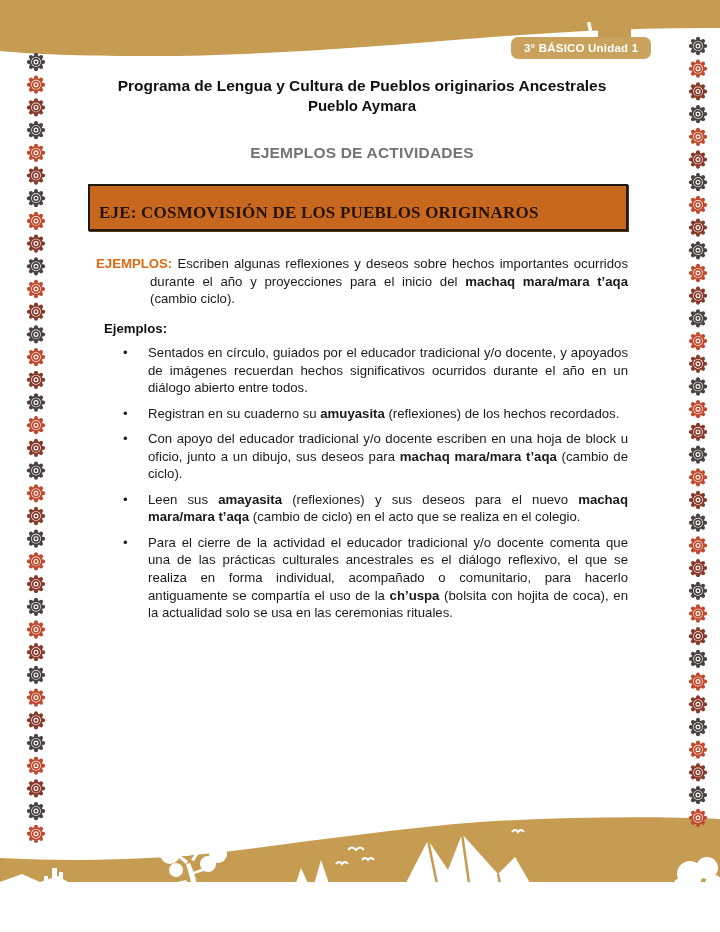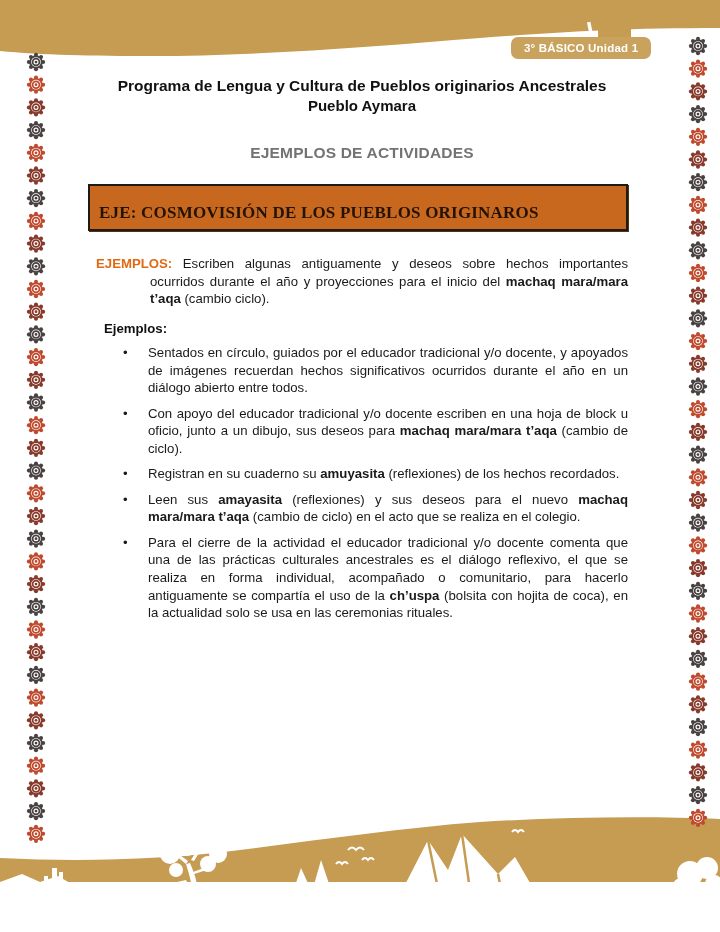--- a/index.html
+++ b/index.html
@@ -190,28 +190,28 @@
     </svg>
 
   <div class="content">
     <p class="doc-title">Programa de Lengua y Cultura de Pueblos originarios Ancestrales</p>
     <p class="doc-subtitle">Pueblo Aymara</p>
 
     <p class="examples-heading">EJEMPLOS DE ACTIVIDADES</p>
 
     <div class="axis-banner">EJE: COSMOVISIÓN DE LOS PUEBLOS ORIGINAROS</div>
 
-    <p class="activity-para"><span class="activity-label">EJEMPLOS:</span><span><span> Escriben algunas antiguamente y deseos sobre hechos importantes ocurridos durante el año y proyecciones para el inicio del </span><b>machaq mara/mara t’aqa</b><span> (cambio ciclo).</span></span></p>
+    <p class="activity-para"><span class="activity-label">EJEMPLOS:</span><span><span> Escriben algunas reflexiones y deseos sobre hechos importantes ocurridos durante el año y proyecciones para el inicio del </span><b>machaq mara/mara t’aqa</b><span> (cambio ciclo).</span></span></p>
 
     <p class="examples-label">Ejemplos:</p>
 
     <ul class="bullet-list">
       <li><span>Sentados en círculo, guiados por el educador tradicional y/o docente, y apoyados de imágenes recuerdan hechos significativos ocurridos durante el año en un diálogo abierto entre todos.</span></li>
+      <li><span>Registran en su cuaderno su </span><b>amuyasita</b><span> (reflexiones) de los hechos recordados.</span></li>
       <li><span>Con apoyo del educador tradicional y/o docente escriben en una hoja de block u oficio, junto a un dibujo, sus deseos para </span><b>machaq mara/mara t’aqa</b><span> (cambio de ciclo).</span></li>
-      <li><span>Registran en su cuaderno su </span><b>amuyasita</b><span> (reflexiones) de los hechos recordados.</span></li>
       <li><span>Leen sus </span><b>amayasita</b><span> (reflexiones) y sus deseos para el nuevo </span><b>machaq mara/mara t’aqa</b><span> (cambio de ciclo) en el acto que se realiza en el colegio.</span></li>
       <li><span>Para el cierre de la actividad el educador tradicional y/o docente comenta que una de las prácticas culturales ancestrales es el diálogo reflexivo, el que se realiza en forma individual, acompañado o comunitario, para hacerlo antiguamente se compartía el uso de la </span><b>ch’uspa</b><span> (bolsita con hojita de coca), en la actualidad solo se usa en las ceremonias rituales.</span></li>
     </ul>
   </div>
 
   <svg class="band-bottom" viewBox="0 0 720 120">
     <path d="M0,46 C80,50 160,48 240,38 C320,28 400,16 480,10 C560,5 650,4 720,7 L720,120 L0,120 Z" fill="#C59C52"></path>
     <g fill="#ffffff">
 
       <path d="M0,70 L22,62 L40,70 L58,64 L75,74 L88,70 L100,88 L94,120 L0,120 Z"></path>

